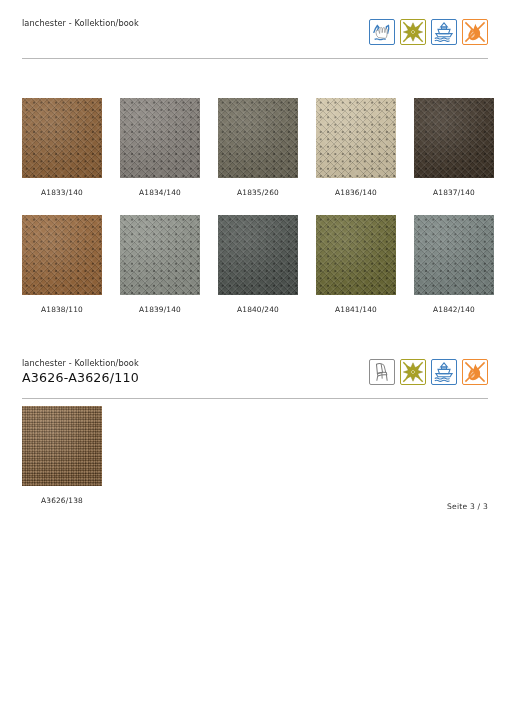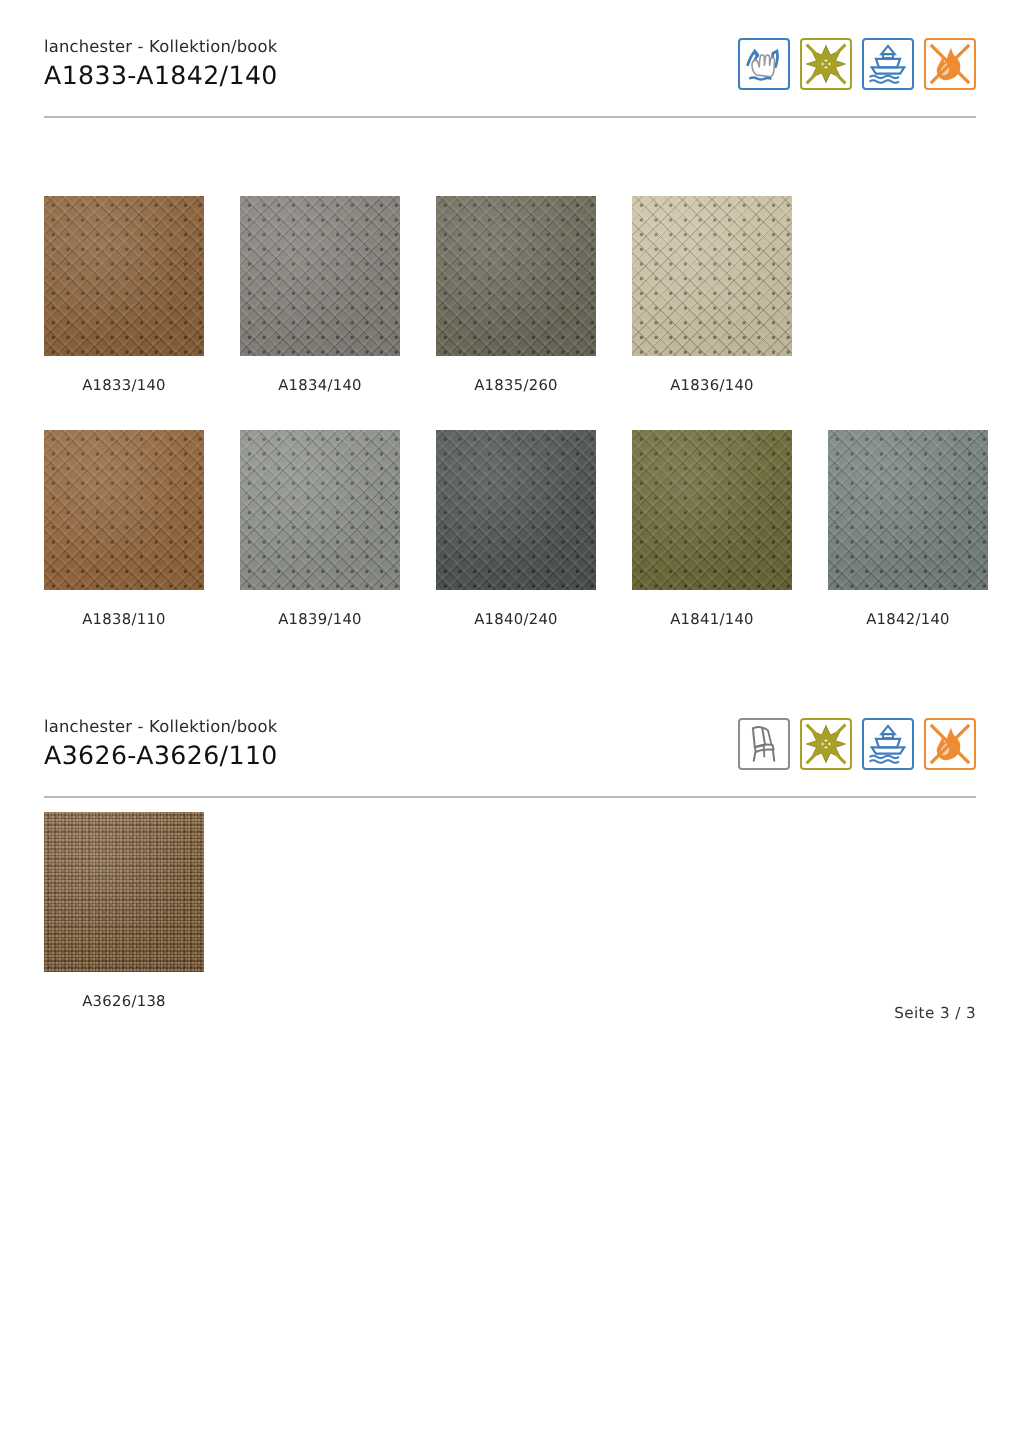--- a/index.html
+++ b/index.html
@@ -177,21 +177,20 @@
 </head>
 <body>
 
 <div class="page">
 
   <div class="section" style="top:18px;">
 
     <div class="sec-header">
       <div class="sec-title-wrap">
         <div class="collection-line">lanchester - Kollektion/book</div>
-        <div class="range-line">A1833-A1842/140</div>
       </div>
 
       <div class="icon-row">
 
         <span class="care-icon ic-wash">
           <svg viewBox="0 0 26 26" xmlns="http://www.w3.org/2000/svg">
             <path d="M4 14 q1.5 -5 4 -8 l1.5 2 -2 4" fill="none" stroke="#3f7fbf" stroke-width="1.5"></path>
             <path d="M7.5 6.5 l2.5 2.5" stroke="#3f7fbf" stroke-width="1.4" fill="none"></path>
             <path d="M19 15 q2 -5 1 -9 l-2.2 1.2 -0.4 4.6" fill="none" stroke="#3f7fbf" stroke-width="1.5"></path>
             <path d="M9 19 q-2.5 -2 -2.5 -5.5 0 -2.5 2 -2.5 1 0 1.3 1.2 l0.6 2.4
@@ -268,20 +267,28 @@
           <div class="swatch-label">A1835/260</div>
         </div>
         <div class="swatch-cell">
           <div class="swatch" style="background-color: rgb(207, 195, 165);">
             <div class="weave"></div>
             <div class="dots"></div>
             <div class="shade"></div>
           </div>
           <div class="swatch-label">A1836/140</div>
         </div>
+        <div class="swatch-cell">
+          <div class="swatch" style="background-color: rgb(64, 53, 41);">
+            <div class="weave"></div>
+            <div class="dots"></div>
+            <div class="shade"></div>
+          </div>
+          <div class="swatch-label">A1837/140</div>
+        </div>
       </div>
 
       <div class="swatch-row" style="margin-top:17px;">
         <div class="swatch-cell">
           <div class="swatch" style="background-color: rgb(150, 102, 58);">
             <div class="weave"></div>
             <div class="dots"></div>
             <div class="shade"></div>
           </div>
           <div class="swatch-label">A1838/110</div>

